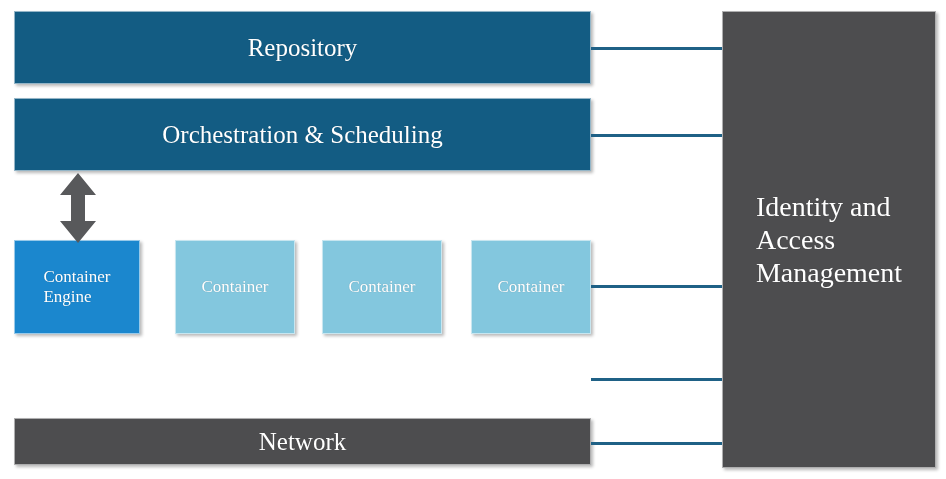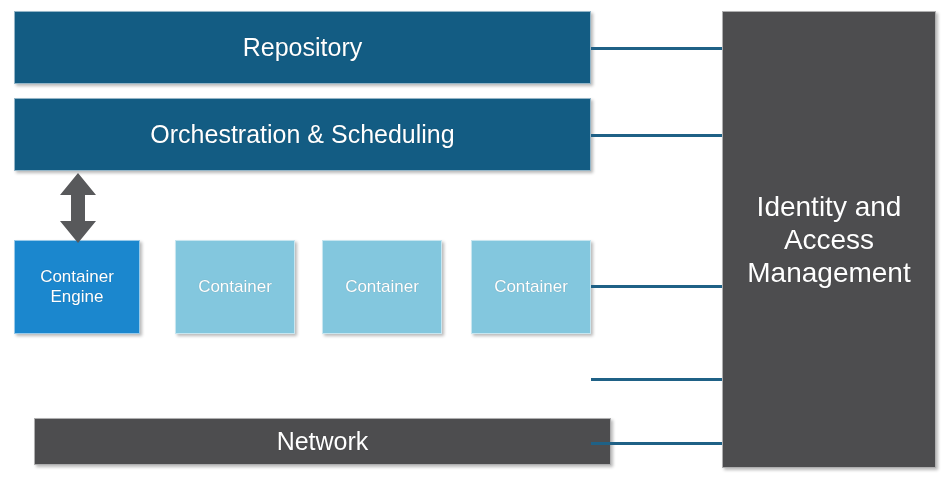--- a/index.html
+++ b/index.html
@@ -14,25 +14,25 @@
     background: #ffffff;
     font-family: "Liberation Sans", sans-serif;
     overflow: hidden;
   }
   .box {
     position: absolute;
     box-sizing: border-box;
     display: flex;
     align-items: center;
     justify-content: center;
-    text-align: center;
     color: #ffffff;
     line-height: 1.18;
     box-shadow: 2px 2px 3px rgba(0,0,0,0.28);
     border: 1px solid rgba(255,255,255,0.55);
+    font-family: Liberation Serif, serif;
   }
   .box-label {
     display: block;
     white-space: pre-line;
     text-shadow: 0 0 1px rgba(0,0,0,0.25);
   }
   .bar-wide {
     font-size: 25px;
   }
   .container-box {
@@ -60,21 +60,21 @@
 
   <div class="box bar-wide" id="layer-repository" style="left: 14px; top: 11px; width: 577px; height: 73px; background: rgb(19, 92, 131);">
     <span class="box-label">Repository</span>
   </div>
 
   <div class="box bar-wide" id="layer-orchestration" style="left: 14px; top: 98px; width: 577px; height: 73px; background: rgb(19, 92, 131);">
     <span class="box-label">Orchestration &amp; Scheduling</span>
   </div>
 
 
-  <div class="box bar-wide" id="layer-network" style="left: 14px; top: 418px; width: 577px; height: 47px; background: rgb(77, 77, 79); margin-left: 20px;">
+  <div class="box bar-wide" id="layer-network" style="left: 14px; top: 418px; width: 577px; height: 47px; background: rgb(77, 77, 79);">
     <span class="box-label">Network</span>
   </div>
 
   <div class="box container-box" id="container-engine" style="left: 14px; top: 240px; width: 126px; height: 94px; background: rgb(27, 135, 206);">
     <span class="box-label">Container
 Engine</span>
   </div>
 
   <div class="box container-box" id="container-1" style="left: 175px; top: 240px; width: 120px; height: 94px; background: rgb(131, 199, 222);">
     <span class="box-label">Container</span>

